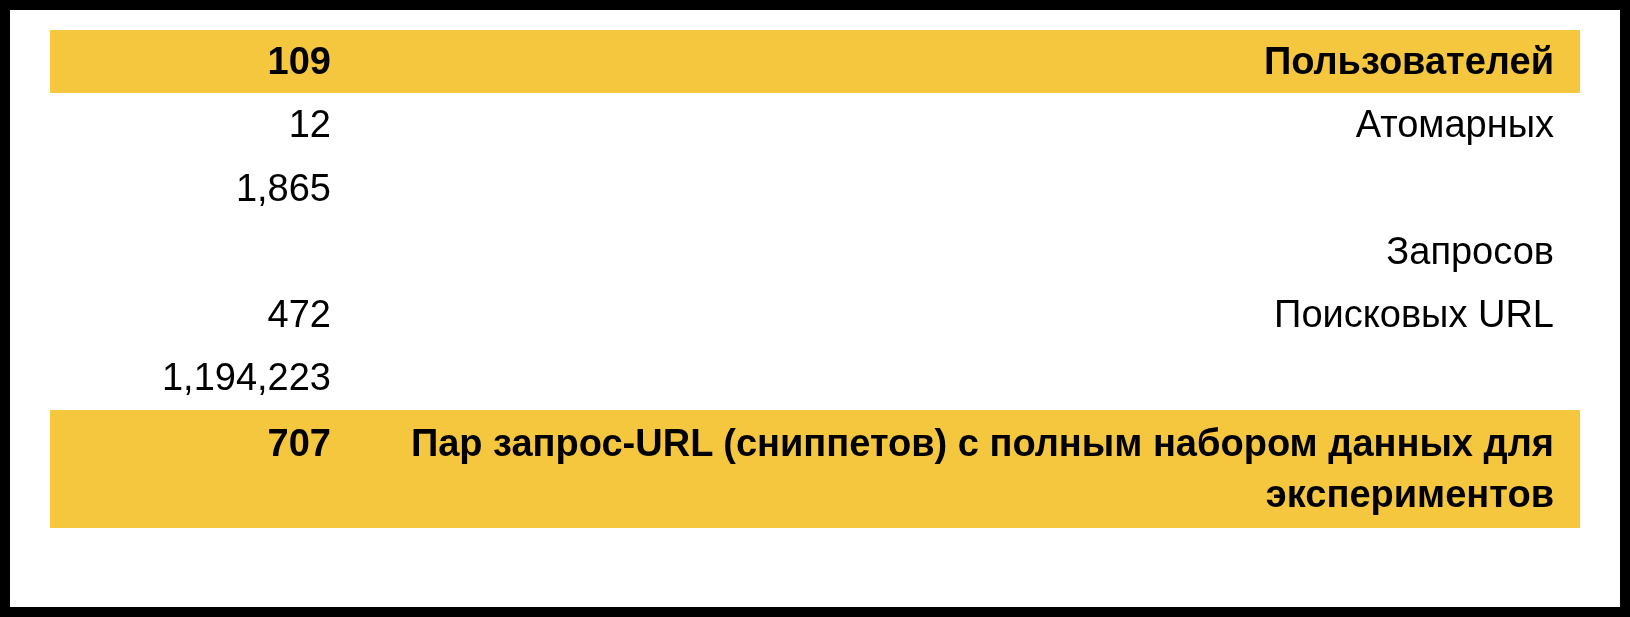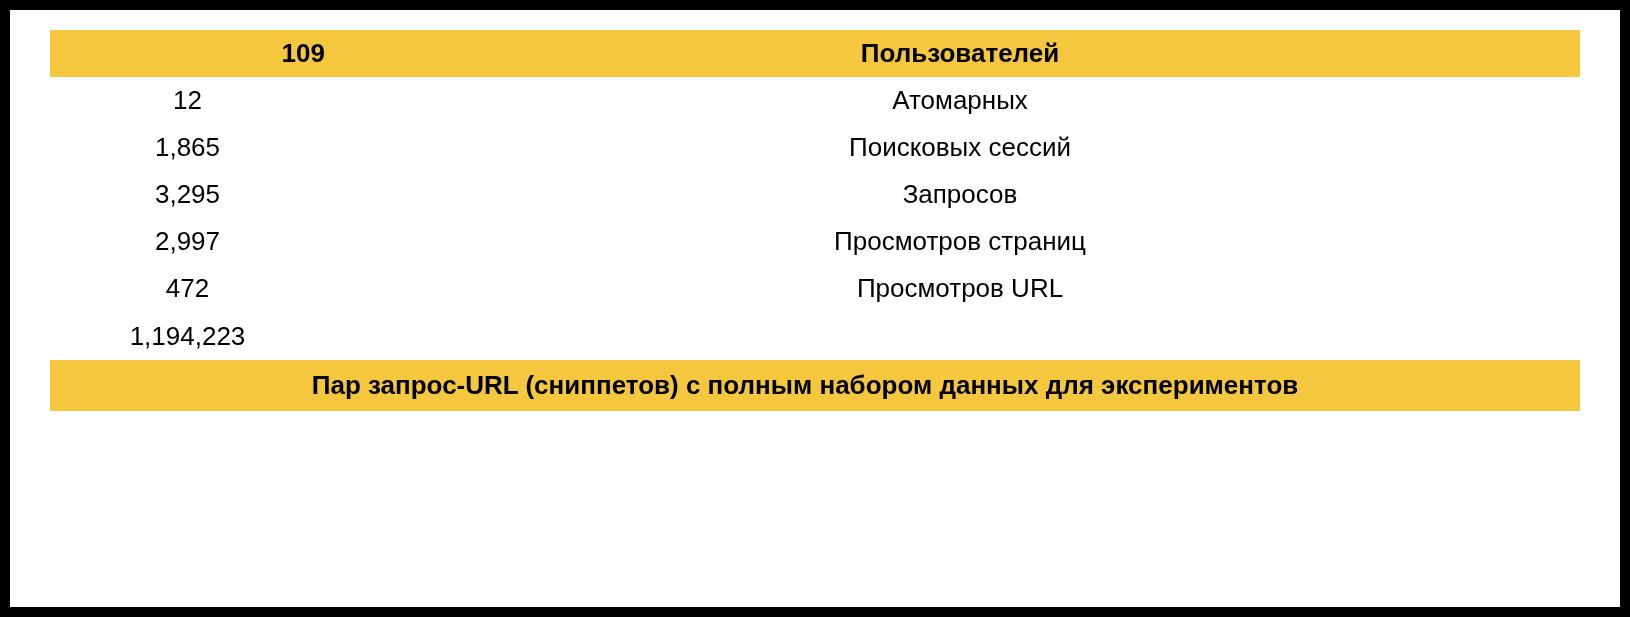--- a/index.html
+++ b/index.html
@@ -16,22 +16,22 @@
     }
     .container {
       width: 100%;
       height: 100%;
       background: #fff;
       padding: 20px 40px;
     }
     .row {
       display: flex;
       align-items: flex-start;
-      padding: 6px 0;
-      font-size: 26px;
+      padding: 6px 6px;
+      font-size: 38px;
       line-height: 1.35;
       color: #000;
     }
     .row.highlighted {
       background: #f5c73f;
       font-weight: 700;
     }
     .row.highlighted-last {
       background: #f5c73f;
       font-weight: 700;
@@ -39,26 +39,25 @@
       padding-bottom: 8px;
     }
     .value {
       width: 310px;
       flex-shrink: 0;
       text-align: right;
       padding-right: 35px;
     }
     .label {
       flex: 1;
-      text-align: center;
+      text-align: right;
       padding-right: 20px;
     }
     .row:not(.highlighted):not(.highlighted-last) .value {
       font-weight: 400;
-      text-align: center;
     }
     .row:not(.highlighted):not(.highlighted-last) .label {
       font-weight: 400;
     }
     .row.highlighted .value,
     .row.highlighted-last .value {
       font-weight: 700;
     }
     .row.highlighted .label,
     .row.highlighted-last .label {
@@ -72,33 +71,28 @@
   <div class="row highlighted">
     <div class="value">109</div>
     <div class="label">Пользователей</div>
   </div>
   <div class="row">
     <div class="value">12</div>
     <div class="label">Атомарных</div>
   </div>
   <div class="row">
     <div class="value">1,865</div>
-    <div class="label">Поисковых сессий</div>
   </div>
   <div class="row">
-    <div class="value">3,295</div>
     <div class="label">Запросов</div>
   </div>
   <div class="row">
-    <div class="value">2,997</div>
-    <div class="label">Просмотров страниц</div>
-  </div>
-  <div class="row">
     <div class="value">472</div>
-    <div class="label">Просмотров URL</div>
+    <div class="label">Поисковых URL</div>
   </div>
   <div class="row">
     <div class="value">1,194,223</div>
   </div>
   <div class="row highlighted-last">
+    <div class="value">707</div>
     <div class="label">Пар запрос-URL (сниппетов) с полным набором данных для экспериментов</div>
   </div>
 </div>
 
 </body></html>

